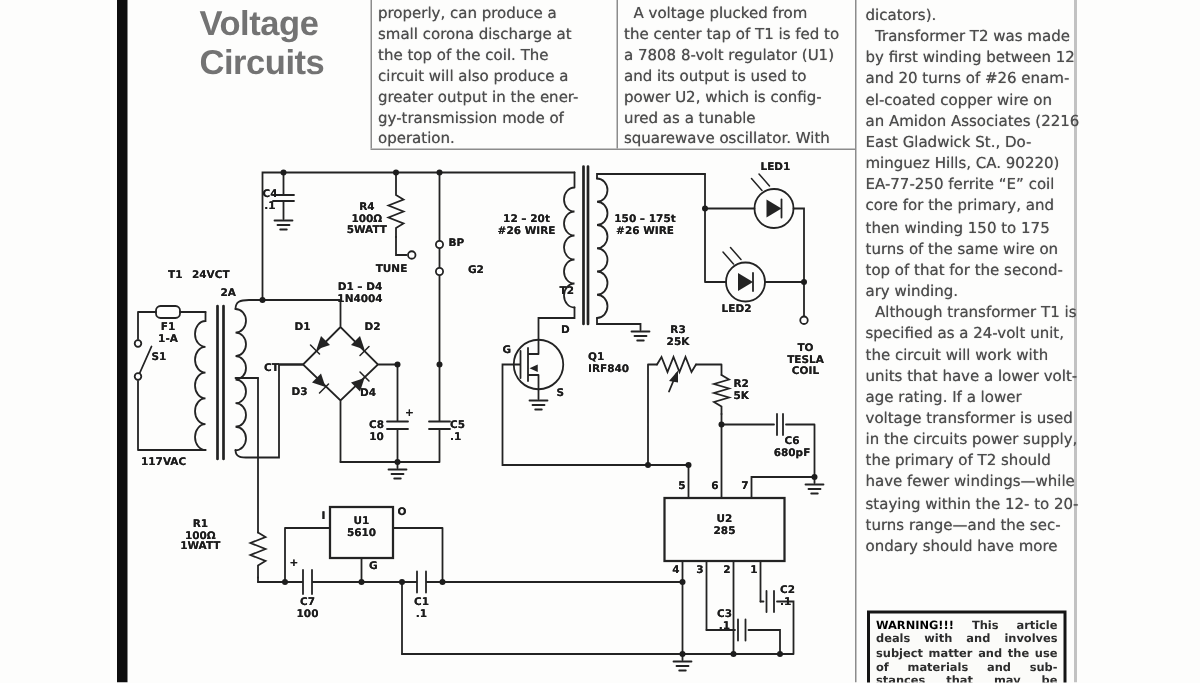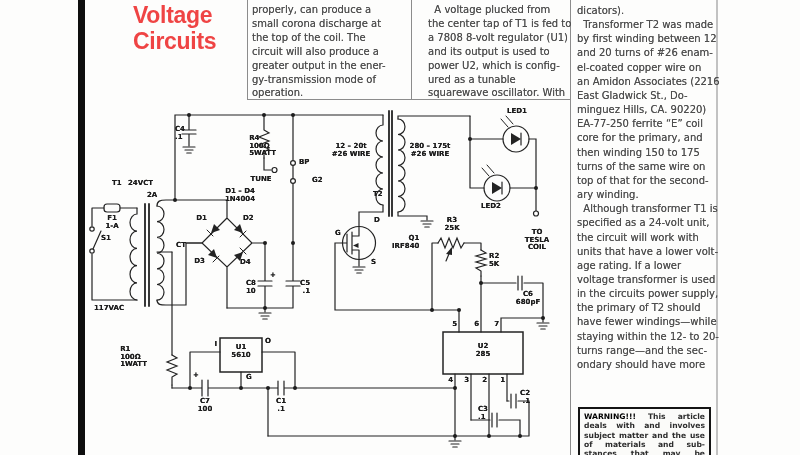--- a/index.html
+++ b/index.html
@@ -1,26 +1,26 @@
 <!DOCTYPE html>
 <html><head>
 <meta charset="utf-8">
 <style>
   html,body{margin:0;padding:0}
   body{width:800px;height:455px;position:relative;background:#fdfdfc;overflow:hidden;
        font-family:"DejaVu Sans",sans-serif}
-  .title{position:absolute;font:bold 23px/26px "Liberation Sans",sans-serif;color:#ef4444;
+  .title{position:absolute;font:bold 23px/26px "Liberation Sans",sans-serif;color:#737373;
          white-space:pre-line;letter-spacing:-.3px}
   .scan{position:absolute;font:10px/13.9px "DejaVu Sans",sans-serif;color:#4d4d4d;
         white-space:pre;text-shadow:0 0 .5px rgba(80,80,80,.85)}
   .col3{line-height:14.15px}
   .lbl{position:absolute;font:bold 7px/7.7px "DejaVu Sans",sans-serif;color:#1c1c1c;
-       white-space:pre;text-align:right;text-shadow:0 0 .3px #333}
+       white-space:pre;text-align:left;text-shadow:0 0 .3px #333}
   .ctr{transform:translateX(-50%);text-align:center}
-  .rgt{transform:translateX(-100%);text-align:left}
+  .rgt{transform:translateX(-100%);text-align:center}
   .vr,.hr{position:absolute;background:#8c8c8c}
   .strip{position:absolute;background:#0e0e0e}
   .warn{position:absolute;left:578px;top:407px;width:133px;height:60px;box-sizing:border-box;
         border:2px solid #141414;padding:3px 4px;background:#fbfbf9;
         font:bold 7.6px/9.3px "DejaVu Sans",sans-serif;color:#2d2d2d;text-align:justify}
   svg{position:absolute;left:0;top:0}
 </style>
 </head>
 <body>
 
@@ -33,21 +33,21 @@
 
 <div class="title" style="left:133px;top:2px">Voltage
 Circuits</div>
 <div class="scan" style="left:252px;top:3px">properly, can produce a
 small corona discharge at
 the top of the coil. The
 circuit will also produce a
 greater output in the ener-
 gy-transmission mode of
 operation.</div>
-<div class="scan" style="left:428px;top:3px">  A voltage plucked from
+<div class="scan" style="left:416px;top:3px">  A voltage plucked from
 the center tap of T1 is fed to
 a 7808 8-volt regulator (U1)
 and its output is used to
 power U2, which is config-
 ured as a tunable
 squarewave oscillator. With</div>
 <div class="scan col3" style="left:577px;top:4px">dicators).
   Transformer T2 was made
 by first winding between 12
 and 20 turns of #26 enam-
@@ -198,21 +198,21 @@
         <circle cx="455" cy="388" r="2"></circle>
       <circle cx="455" cy="436" r="2"></circle>
         <circle cx="489" cy="436" r="2"></circle>
         <circle cx="520" cy="436" r="2"></circle>
     </g>
   </g>
 </svg>
 
 <div class="lbl rgt" style="left:185px;top:126px">C4
 .1</div>
-<div class="lbl rgt" style="left:276px;top:135px">R4
+<div class="lbl rgt" style="left:258px;top:135px">R4
 100Ω
 5WATT</div>
 <div class="lbl ctr" style="left:261px;top:176px">TUNE</div>
 <div class="lbl" style="left:299px;top:159px">BP</div>
 <div class="lbl" style="left:312px;top:177px">G2</div>
 <div class="lbl" style="left:112px;top:180px">T1</div>
 <div class="lbl" style="left:128px;top:180px">24VCT</div>
 <div class="lbl" style="left:147px;top:192px">2A</div>
 <div class="lbl ctr" style="left:112px;top:215px">F1
 1-A</div>
@@ -231,21 +231,21 @@
 <div class="lbl" style="left:300px;top:280px">C5
 .1</div>
 <div class="lbl" style="left:392px;top:235px">Q1
 IRF840</div>
 <div class="lbl" style="left:374px;top:217px">D</div>
 <div class="lbl" style="left:371px;top:259px">S</div>
 <div class="lbl" style="left:335px;top:230px">G</div>
 <div class="lbl" style="left:373px;top:191px">T2</div>
 <div class="lbl ctr" style="left:351px;top:143px">12 – 20t
 #26 WIRE</div>
-<div class="lbl ctr" style="left:430px;top:143px">280 – 175t
+<div class="lbl ctr" style="left:430px;top:143px">150 – 175t
 #26 WIRE</div>
 <div class="lbl" style="left:507px;top:108px">LED1</div>
 <div class="lbl ctr" style="left:491px;top:203px">LED2</div>
 <div class="lbl ctr" style="left:537px;top:229px">TO
 TESLA
 COIL</div>
 <div class="lbl ctr" style="left:452px;top:217px">R3
 25K</div>
 <div class="lbl" style="left:489px;top:253px">R2
 5K</div>

